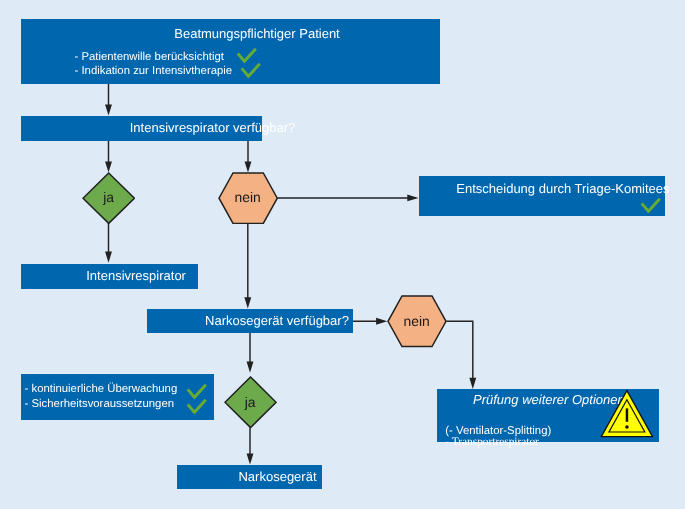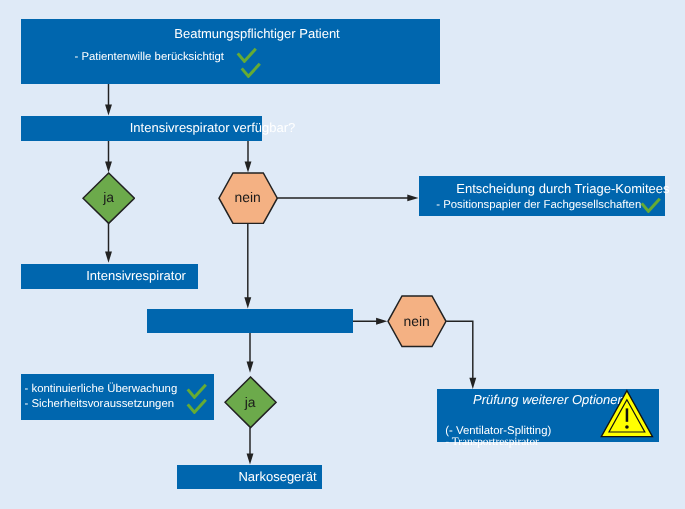--- a/index.html
+++ b/index.html
@@ -33,20 +33,21 @@
       <path d="M353,320.575 L376.10,320.575 L376.10,317.85 L387.3,321.3 L376.10,324.75 L376.10,322.02500000000003 L353,322.02500000000003 Z" fill="#222222"></path>
       <path d="M446.2,320.575 L473.52500000000003,320.575 L473.52500000000003,377.70 L476.25,377.70 L472.8,388.9 L469.35,377.70 L472.075,377.70 L472.075,322.02500000000003 L446.2,322.02500000000003 Z" fill="#222222"></path>
       <path d="M249.275,333 L250.725,333 L250.725,361.60 L253.45,361.60 L250.0,372.8 L246.55,361.60 L249.275,361.60 Z" fill="#222222"></path>
       <path d="M249.275,427.6 L250.725,427.6 L250.725,453.40 L253.45,453.40 L250.0,464.6 L246.55,453.40 L249.275,453.40 Z" fill="#222222"></path>
     </g>
   </svg>
 
   <div class="node bluebox" style="left:21px;top:19px;width:419px;height:65px;"></div>
   <div class="txt title" style="left:0px;top:27px;width:460px;text-align:center;">Beatmungspflichtiger Patient</div>
   <div class="txt item" style="left:74.5px;top:52.0px;">- Patientenwille berücksichtigt</div>
+  <div class="txt item" style="left:74.5px;top:66.2px;">- Indikation zur Intensivtherapie</div>
   <svg class="icon" style="left:235.6px;top:46.9px;" width="21" height="16" viewBox="0 0 21 16">
     <path d="M1.7,6.4 L8.4,14.3 L19.8,1.7" stroke="#66ab34" stroke-width="3.0" fill="none" stroke-linecap="butt" stroke-linejoin="miter"></path>
   </svg>
   <svg class="icon" style="left:239.8px;top:62.3px;" width="21" height="16" viewBox="0 0 21 16">
     <path d="M1.7,6.4 L8.4,14.3 L19.8,1.7" stroke="#66ab34" stroke-width="3.0" fill="none" stroke-linecap="butt" stroke-linejoin="miter"></path>
   </svg>
 
   <div class="node bluebox" style="left:21px;top:116px;width:241px;height:25px;"></div>
   <div class="txt title" style="left:21px;top:120.8px;width:241px;text-align:center;padding-left:44px;">Intensivrespirator verfügbar?</div>
 
@@ -55,29 +56,29 @@
   </svg>
   <div class="shapelabel" style="left:82px;top:190.9px;width:53.4px;text-align:center;">ja</div>
 
   <svg class="icon" style="left:217.5px;top:171.6px;" width="60.3" height="52.4" viewBox="0 0 60.3 52.4">
     <polygon points="15.0,1.0 45.3,1.0 59.3,26.2 45.3,51.4 15.0,51.4 1.0,26.2" fill="#f4b183" stroke="#222222" stroke-width="1.5"></polygon>
   </svg>
   <div class="shapelabel" style="left:217.5px;top:190.9px;width:60.3px;text-align:center;">nein</div>
 
   <div class="node bluebox" style="left:419px;top:175.5px;width:246px;height:40.5px;"></div>
   <div class="txt title" style="left:429.3px;top:181.8px;">Entscheidung durch Triage-Komitees</div>
-  <div class="txt item" style="left:436.3px;top:200.2px;">- Positionspapier der Fachgesellschaften</div>
   <svg class="icon" style="left:639.7px;top:197.3px;" width="21" height="16" viewBox="0 0 21 16">
     <path d="M1.7,6.4 L8.4,14.3 L19.8,1.7" stroke="#66ab34" stroke-width="3.0" fill="none" stroke-linecap="butt" stroke-linejoin="miter"></path>
   </svg>
 
   <div class="node bluebox" style="left:21px;top:263.5px;width:177px;height:25.5px;"></div>
   <div class="txt title" style="left:20.6px;top:269.4px;width:177px;text-align:center;">Intensivrespirator</div>
 
   <div class="node bluebox" style="left:147px;top:308.8px;width:206px;height:24.5px;"></div>
+  <div class="txt title" style="left:147px;top:313.9px;width:206px;text-align:center;">Narkosegerät verfügbar?</div>
 
   <svg class="icon" style="left:386.7px;top:295px;" width="60" height="52.6" viewBox="0 0 60 52.6">
     <polygon points="15.0,1.0 45.0,1.0 59.0,26.3 45.0,51.6 15.0,51.6 1.0,26.3" fill="#f4b183" stroke="#222222" stroke-width="1.5"></polygon>
   </svg>
   <div class="shapelabel" style="left:386.7px;top:314.9px;width:60px;text-align:center;">nein</div>
 
   <div class="node bluebox" style="left:21px;top:374px;width:193px;height:46px;"></div>
   <div class="txt item" style="left:24.6px;top:399.2px;">- Sicherheitsvoraussetzungen</div>
   <div class="txt item" style="left:24.6px;top:384.2px;">- kontinuierliche Überwachung</div>
   <svg class="icon" style="left:185.8px;top:383.2px;" width="21" height="16" viewBox="0 0 21 16">

